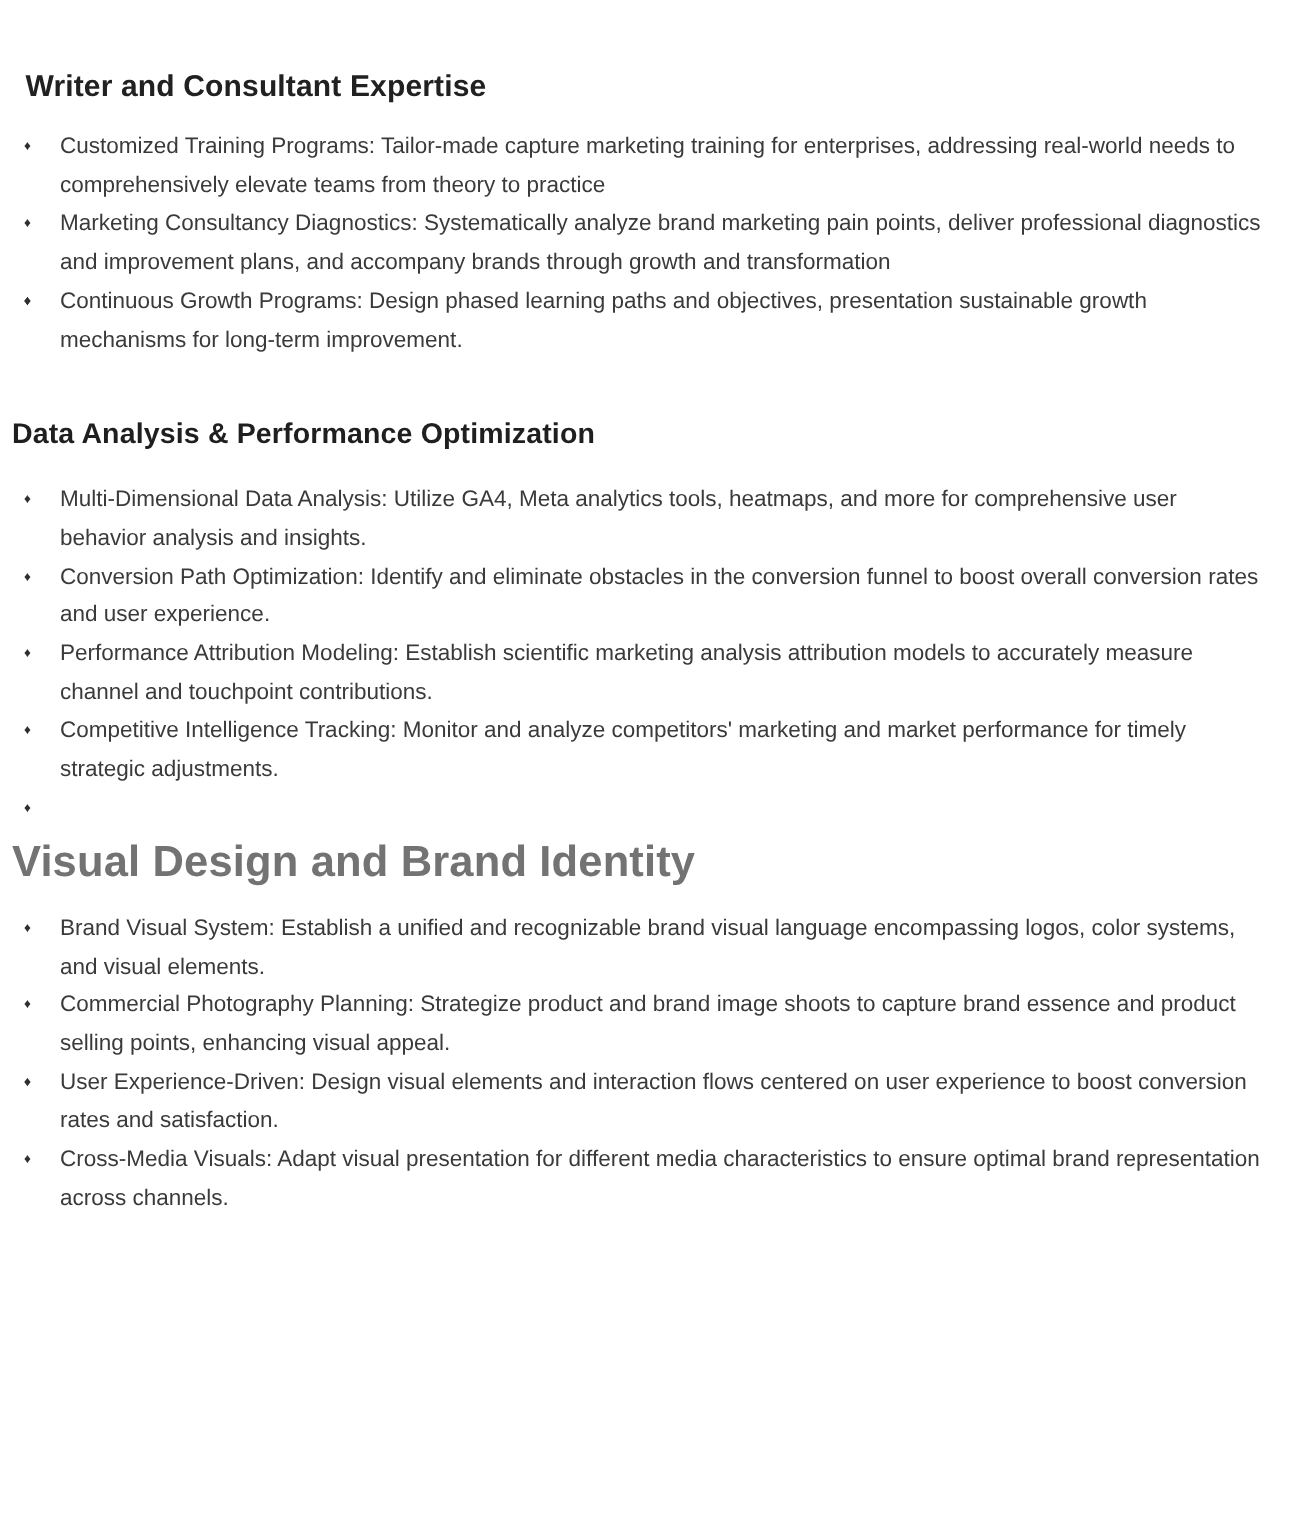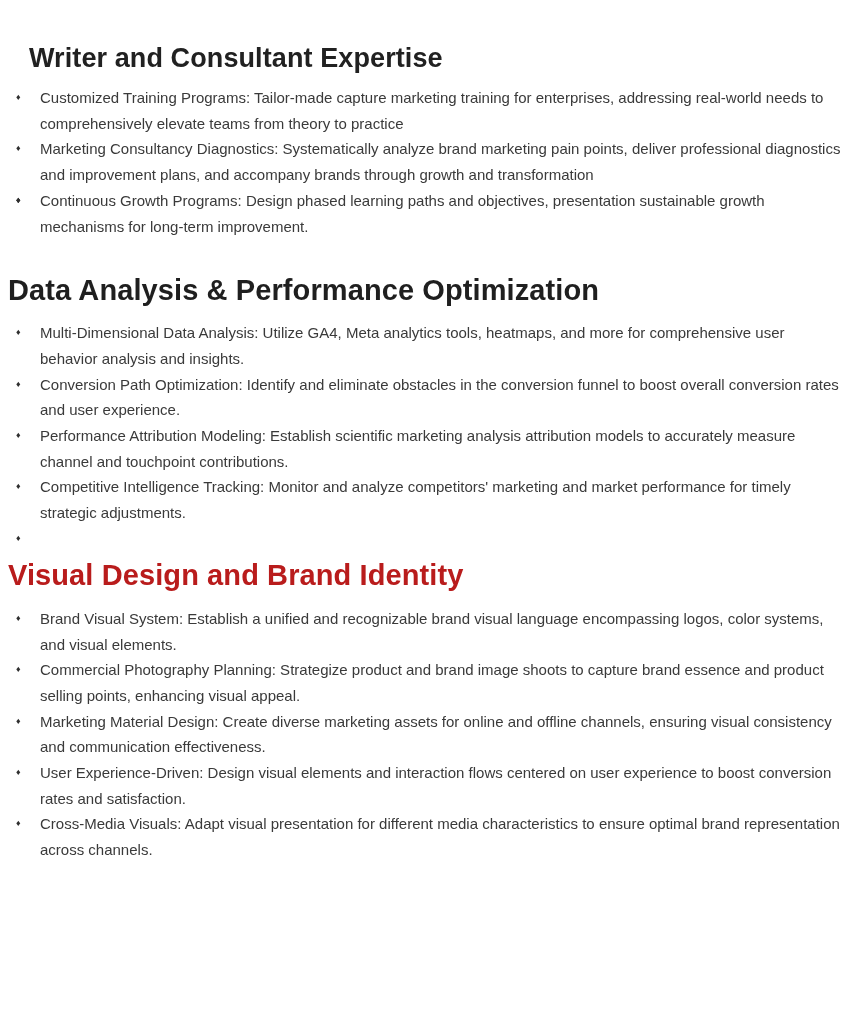--- a/index.html
+++ b/index.html
@@ -10,41 +10,41 @@
     font-family: "Liberation Sans", "DejaVu Sans", sans-serif;
     overflow: hidden;
   }
   .page {
     width: 859px;
     height: 1024px;
     background: #ffffff;
     padding: 0 14px 0 8px;
   }
   .h-sub {
-    margin: 44px 0 0 21px;
-    font-size: 27px;
+    margin: 44px 0 0 9px;
+    font-size: 20px;
     line-height: 28px;
     font-weight: 700;
     color: #212121;
     letter-spacing: 0.1px;
   }
   .h-main {
     margin: 36px 0 0 0;
-    font-size: 29px;
+    font-size: 19px;
     line-height: 30px;
     font-weight: 700;
     color: #1f1f1f;
     letter-spacing: 0.1px;
   }
   .h-accent {
     margin: 30px 0 0 0;
     font-size: 29px;
     line-height: 38px;
     font-weight: 600;
-    color: #b91c1c;
+    color: #737373;
     letter-spacing: 0.1px;
   }
   ul.bullets {
     list-style: none;
     margin: 13px 0 0 0;
   }
   ul.bullets.mid { margin-top: 15px; }
   ul.bullets.last { margin-top: 12px; }
   ul.bullets li {
     position: relative;
@@ -82,18 +82,18 @@
     <li><span class="bullet">♦</span><span>Conversion Path Optimization: Identify and eliminate obstacles in the conversion funnel to boost overall conversion rates and user experience.</span></li>
     <li><span class="bullet">♦</span><span>Performance Attribution Modeling: Establish scientific marketing analysis attribution models to accurately measure channel and touchpoint contributions.</span></li>
     <li><span class="bullet">♦</span><span>Competitive Intelligence Tracking: Monitor and analyze competitors' marketing and market performance for timely strategic adjustments.</span></li>
     <li><span class="bullet">♦</span></li>
   </ul>
 
   <h1 class="h-accent">Visual Design and Brand Identity</h1>
   <ul class="bullets last">
     <li><span class="bullet">♦</span><span>Brand Visual System: Establish a unified and recognizable brand visual language encompassing logos, color systems, and visual elements.</span></li>
     <li><span class="bullet">♦</span><span>Commercial Photography Planning: Strategize product and brand image shoots to capture brand essence and product selling points, enhancing visual appeal.</span></li>
-    <li><span class="bullet">♦</span><span>Marketing Material Design: Create diverse marketing assets for online and offline channels, ensuring visual consistency and communication effectiveness.</span></li>
+    <li><span class="bullet">♦</span></li>
     <li><span class="bullet">♦</span><span>User Experience-Driven: Design visual elements and interaction flows centered on user experience to boost conversion rates and satisfaction.</span></li>
     <li><span class="bullet">♦</span><span>Cross-Media Visuals: Adapt visual presentation for different media characteristics to ensure optimal brand representation across channels.</span></li>
   </ul>
 
 </div>
 
 </body></html>

